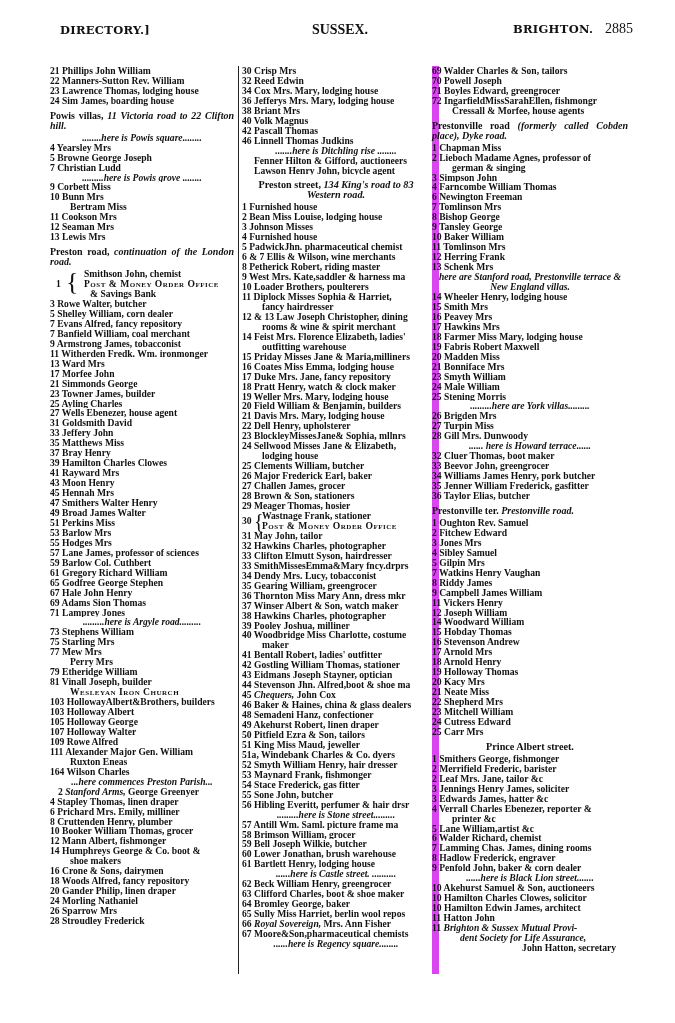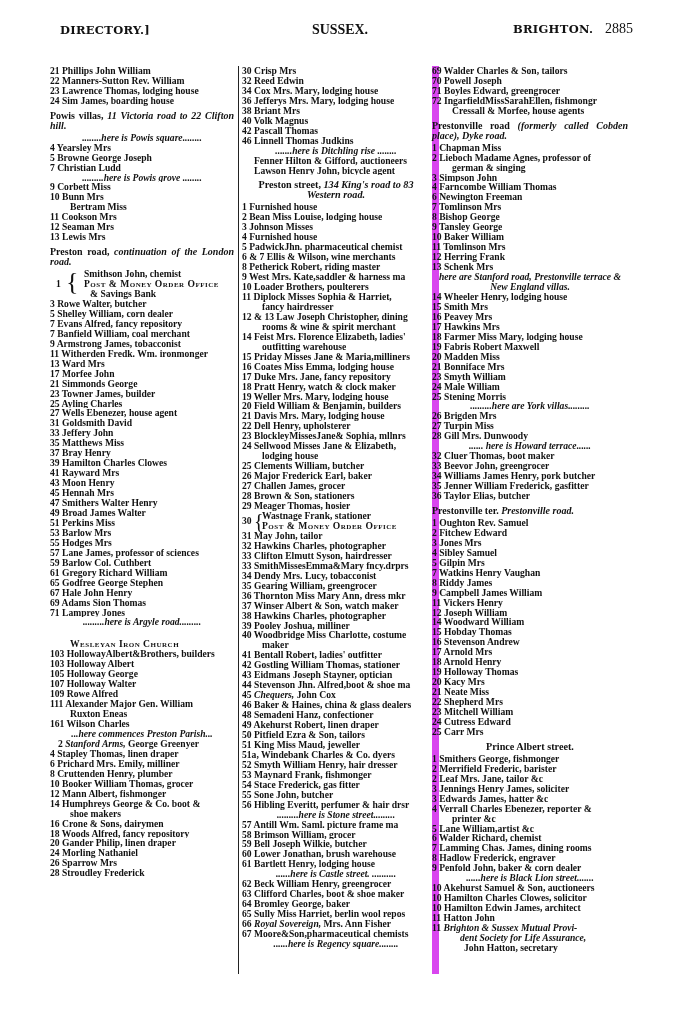--- a/index.html
+++ b/index.html
@@ -103,30 +103,38 @@
         <div class="ln">55 Hodges Mrs</div>
         <div class="ln">57 Lane James, professor of sciences</div>
         <div class="ln">59 Barlow Col. Cuthbert</div>
         <div class="ln">61 Gregory Richard William</div>
         <div class="ln">65 Godfree George Stephen</div>
         <div class="ln">67 Hale John Henry</div>
         <div class="ln">69 Adams Sion Thomas</div>
         <div class="ln">71 Lamprey Jones</div>
       </div>
     <div class="sep">.........here is Argyle road.........</div>
-    <div class="ln sc" style="padding-left:20px;margin-top:12px;">Wesleyan Iron Church</div>
+    <div>
+        <div class="ln">73 Stephens William</div>
+        <div class="ln">75 Starling Mrs</div>
+        <div class="ln">77 Mew Mrs</div>
+        <div class="ln" style="padding-left: 20px;">Perry Mrs</div>
+        <div class="ln">79 Etheridge William</div>
+        <div class="ln">81 Vinall Joseph, builder</div>
+      </div>
+    <div class="ln sc" style="padding-left:20px;">Wesleyan Iron Church</div>
     <div>
         <div class="ln">103 HollowayAlbert&amp;Brothers, builders</div>
         <div class="ln">103 Holloway Albert</div>
         <div class="ln">105 Holloway George</div>
         <div class="ln">107 Holloway Walter</div>
         <div class="ln">109 Rowe Alfred</div>
         <div class="ln">111 Alexander Major Gen. William</div>
         <div class="ln" style="padding-left: 20px;">Ruxton Eneas</div>
-        <div class="ln">161 Wilson Charles</div>
+        <div class="ln">164 Wilson Charles</div>
       </div>
     <div class="sep">...here commences Preston Parish...</div>
     <div class="ln" style="padding-left:8px;">
       <span>2</span> <span class="it">Stanford Arms,</span><span> George Greenyer</span>
     </div>
     <div>
         <div class="ln">4 Stapley Thomas, linen draper</div>
         <div class="ln">6 Prichard Mrs. Emily, milliner</div>
         <div class="ln">8 Cruttenden Henry, plumber</div>
         <div class="ln">10 Booker William Thomas, grocer</div>
@@ -357,17 +365,17 @@
     <div class="sep">......here is Black Lion street.......</div>
     <div>
         <div class="ln">10 Akehurst Samuel &amp; Son, auctioneers</div>
         <div class="ln">10 Hamilton Charles Clowes, solicitor</div>
         <div class="ln">10 Hamilton Edwin James, architect</div>
         <div class="ln">11 Hatton John</div>
       </div>
     <div>
       <div class="ln"><span>11</span> <span class="it">Brighton &amp; Sussex Mutual Provi-</span></div>
       <div class="ln it" style="padding-left:28px;">dent Society for Life Assurance,</div>
-      <div class="ln" style="text-align:left; padding-right:12px;margin-left:32px;">John Hatton, secretary</div>
+      <div class="ln" style="text-align:right; padding-right:12px;margin-left:32px;">John Hatton, secretary</div>
     </div>
   </div>
 
 </div>
 
 </body></html>

